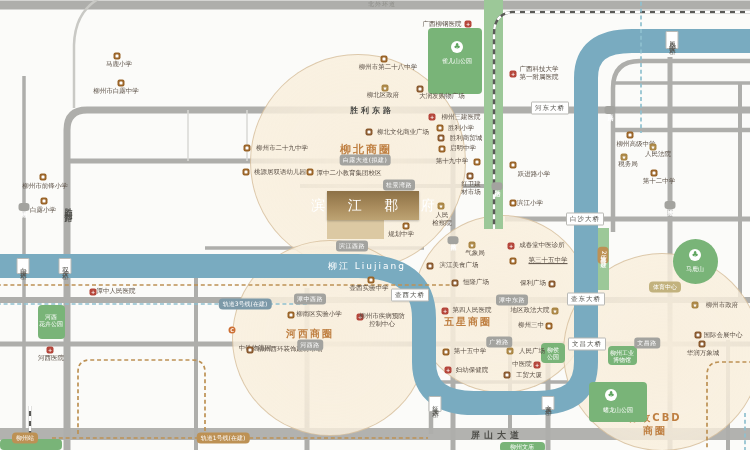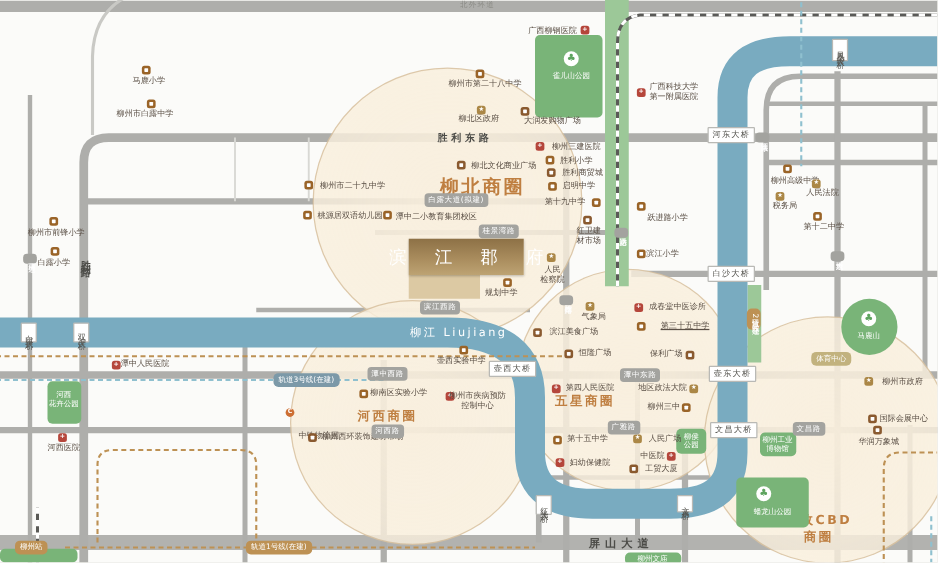--- a/index.html
+++ b/index.html
@@ -107,21 +107,21 @@
       <path stroke-width="4.5" d="M 613 130 H 760"></path>
       <path stroke-width="5" d="M 505 219 H 760"></path>
       <path stroke-width="3.5" d="M 428 382 H 575"></path>
       <path stroke-width="1.5" stroke="#d8d8d4" d="M 188 110 V 161"></path>
       <path stroke-width="1.5" stroke="#d8d8d4" d="M 247 110 V 161"></path>
     </g>
   </svg>
 
   <div class="layer" id="circles">
       <div class="bizcircle" style="left: 358px; top: 162px; height: 214px; width: 214px;"></div>
-      <div class="bizlabel" style="left: 386px; top: 150px; font-size: 15px;">柳北商圈</div>
+      <div class="bizlabel" style="left: 366px; top: 150px; font-size: 11px;">柳北商圈</div>
       <div class="bizcircle" style="left: 330px; top: 338px; height: 194px; width: 194px;"></div>
       <div class="bizlabel" style="left: 310px; top: 334px; font-size: 10px;">河西商圈</div>
       <div class="bizcircle" style="left: 502px; top: 304px; height: 176px; width: 176px;"></div>
       <div class="bizlabel" style="left: 468px; top: 322px; font-size: 10px;">五星商圈</div>
       <div class="bizcircle" style="left: 662px; top: 352px; height: 196px; width: 196px;"></div>
       <div class="bizlabel" style="left: 655px; top: 380px; font-size: 10px; margin-top: 44px;">行政CBD
 商圈</div>
     </div>
 
   <svg class="layer" width="750" height="450" viewBox="0 0 750 450">
@@ -337,21 +337,21 @@
       <div class="poi-label" style="left: 703px; top: 354px;">华润万象城</div>
       <div class="poi-icon gov" style="left: 695px; top: 305px;">★</div>
       <div class="poi-label" style="left: 722px; top: 306px;">柳州市政府</div>
       <div class="poi-icon office" style="left: 698px; top: 335px;">
         <span class="dot"></span>
       </div>
       <div class="poi-label" style="left: 723px; top: 336px;">国际会展中心</div>
       <div class="bridge v" style="left: 672px; top: 40px;">凤凰岭大桥</div>
       <div class="bridge v" style="left: 23px; top: 266px;">白露大桥</div>
       <div class="bridge v" style="left: 65px; top: 266px;">双冲大桥</div>
-      <div class="bridge" style="left: 585px; top: 108px;">河东大桥</div>
+      <div class="bridge" style="left: 550px; top: 108px;">河东大桥</div>
       <div class="bridge" style="left: 585px; top: 219px;">白沙大桥</div>
       <div class="bridge" style="left: 586px; top: 299px;">壶东大桥</div>
       <div class="bridge" style="left: 587px; top: 344px;">文昌大桥</div>
       <div class="bridge" style="left: 410px; top: 295px;">壶西大桥</div>
       <div class="bridge v" style="left: 435px; top: 404px;">红光大桥</div>
       <div class="bridge v" style="left: 548px; top: 403px;">文惠桥</div>
       <div class="onroad" style="left: 372px; top: 110px;">胜利东路</div>
       <div class="onroad  lg" style="left: 497px; top: 435px;">屏山大道</div>
       <div class="onroad  sm" style="left: 382px; top: 4px;">北外环道</div>
       <div class="onroad v" style="left: 67px; top: 206px;">胜利路</div>

